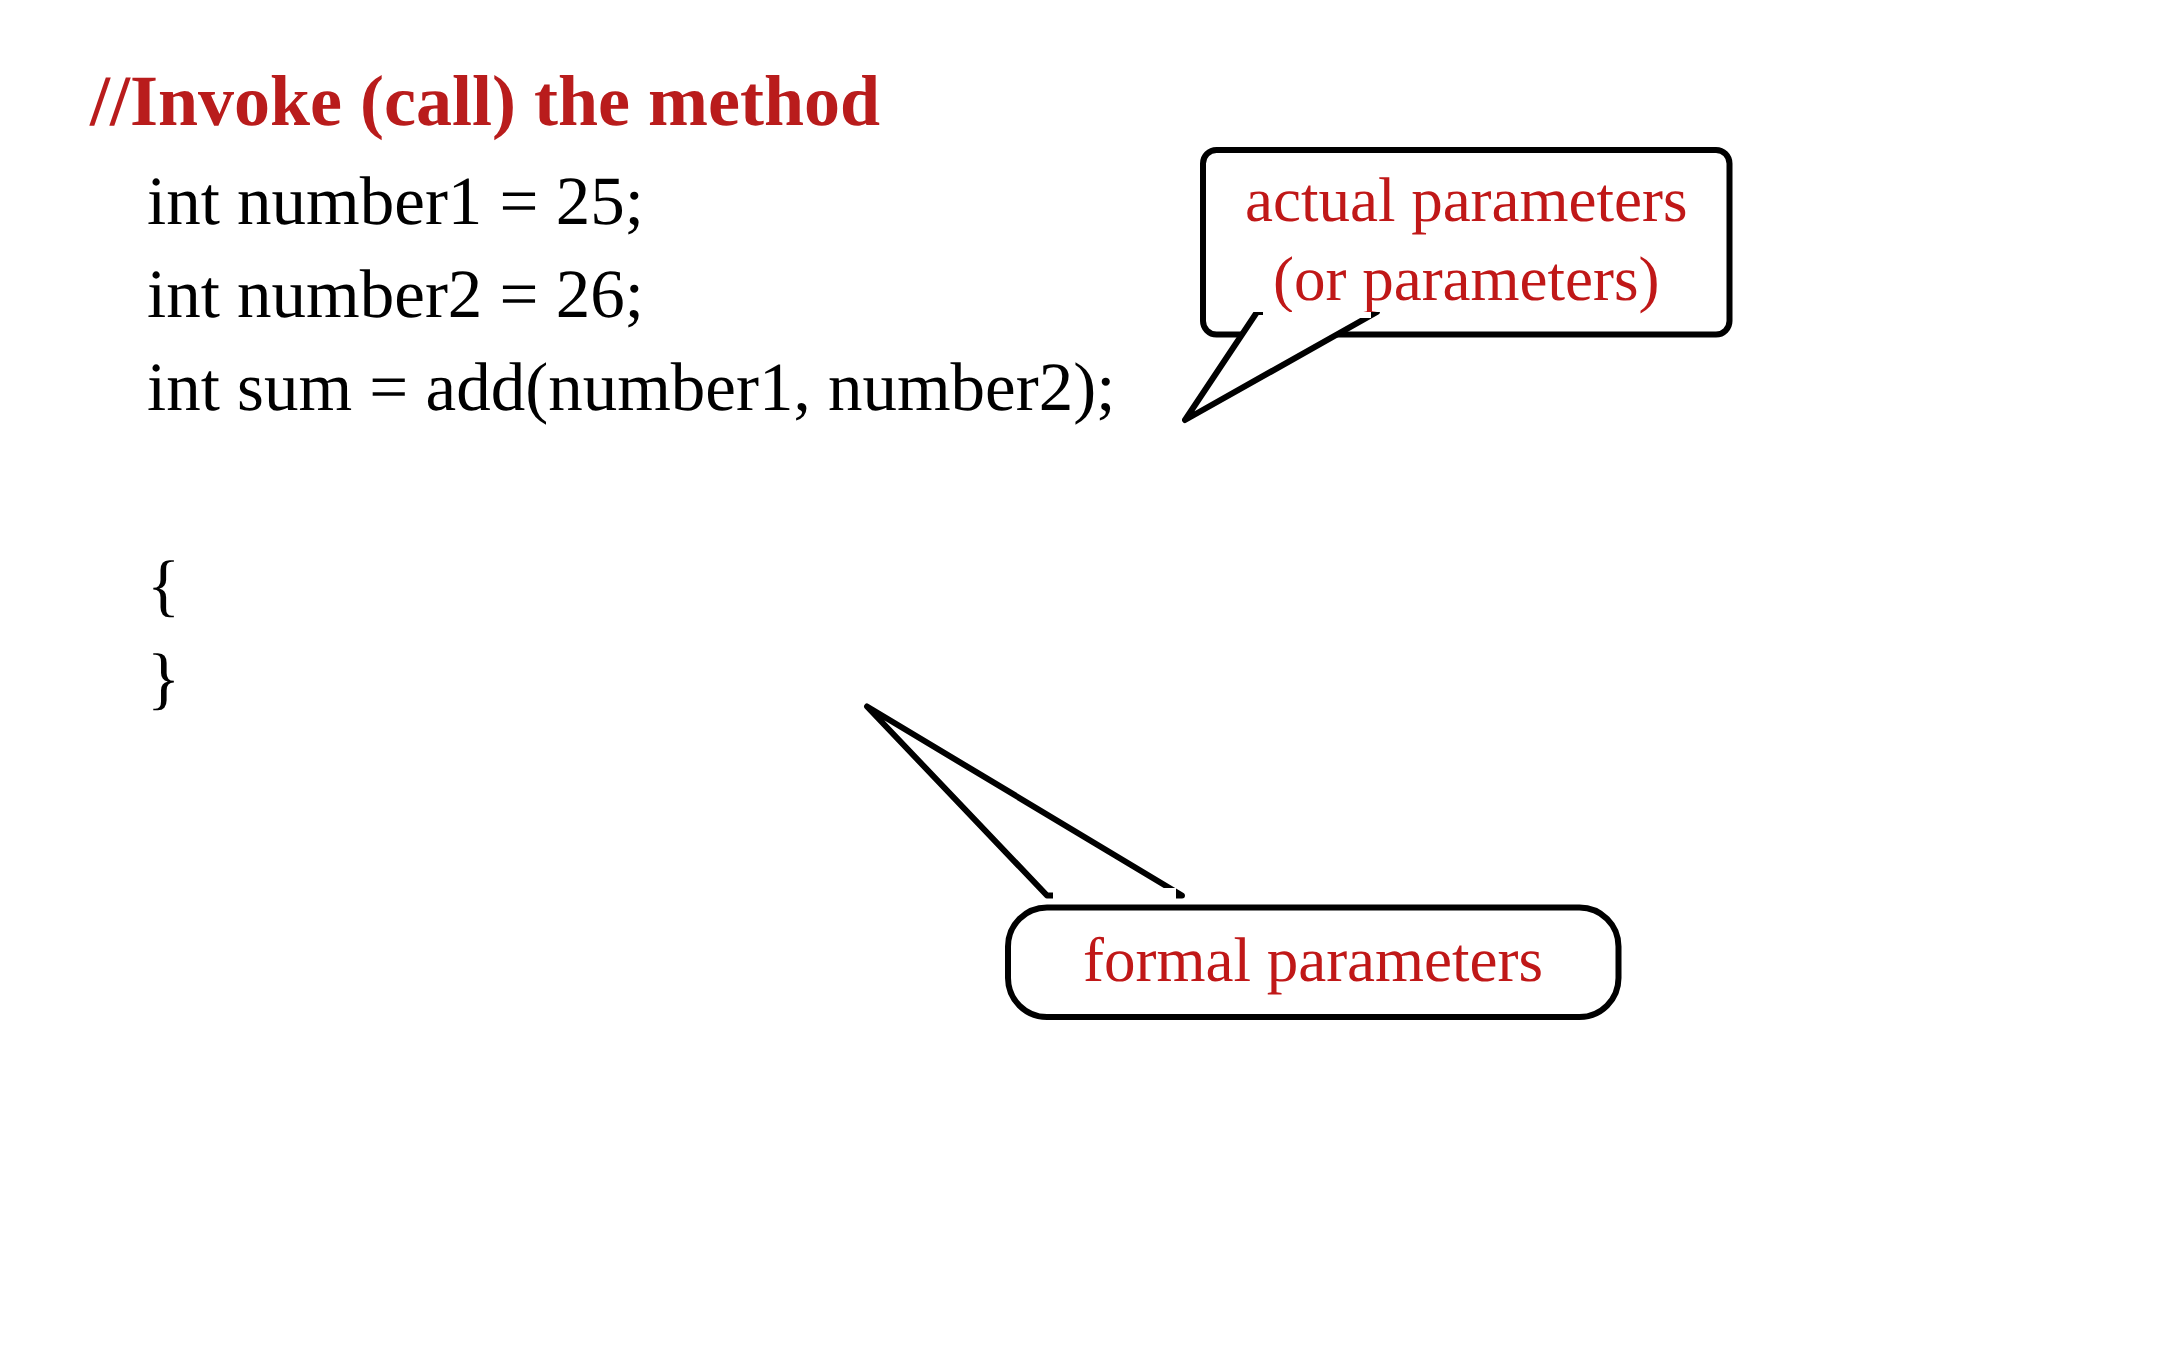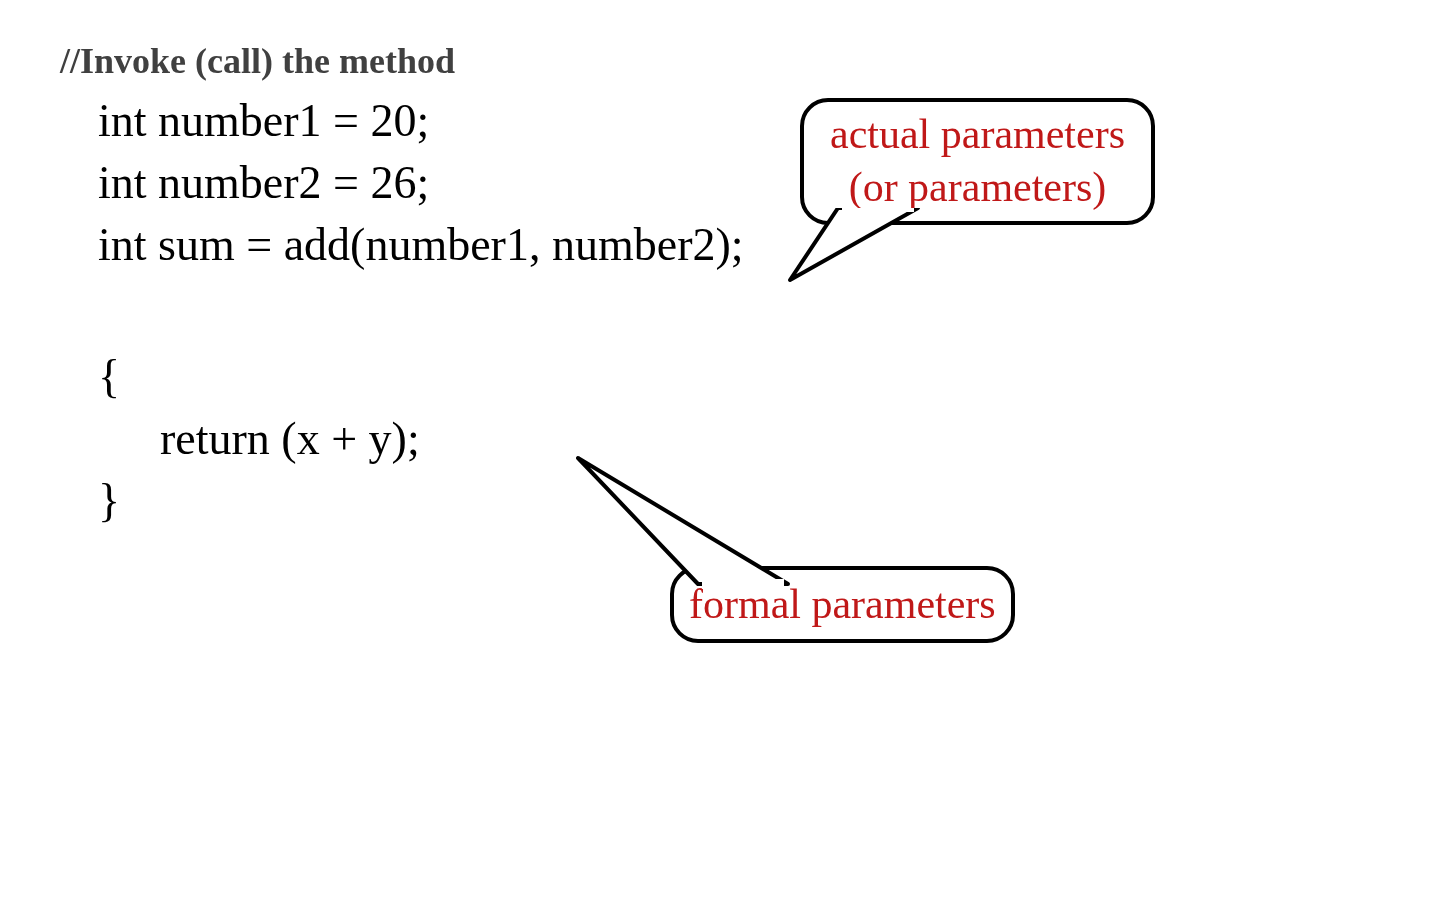--- a/index.html
+++ b/index.html
@@ -10,23 +10,23 @@
     width: 1440px;
     height: 901px;
     box-sizing: border-box;
     color: #000;
   }
   .section {
     position: relative;
     margin-bottom: 70px;
   }
   .comment {
-    color: #404040;
+    color: #b91c1c;
     font-weight: bold;
-    font-size: 36px;
+    font-size: 48px;
     margin-bottom: 8px;
   }
   .code-line {
     font-size: 46px;
     margin-left: 38px;
     line-height: 1.35;
     color: #000;
   }
   .code-line.indent {
     margin-left: 100px;
@@ -50,42 +50,41 @@
   }
   .callout-pointer svg {
     display: block;
   }
 </style>
 </head>
 <body>
 
 <div class="section">
   <div class="comment">//Invoke (call) the method</div>
-  <div class="code-line">int number1 = 20;</div>
+  <div class="code-line">int number1 = 25;</div>
   <div class="code-line">int number2 = 26;</div>
   <div class="code-line">int sum = add(number1, number2);</div>
 
-  <div class="callout" style="top:58px; left:740px;">
+  <div class="callout" style="top:58px; left:740px;border-radius:11px;">
     <div>actual parameters</div>
     <div>(or parameters)</div>
   </div>
   <div class="callout-pointer" style="top:168px; left:728px;">
     <svg width="170" height="80" viewBox="0 0 170 80">
       <polygon points="50,0 130,0 2,72" fill="#ffffff" stroke="#000" stroke-width="4" stroke-linejoin="round"></polygon>
       <line x1="54" y1="0" x2="126" y2="0" stroke="#ffffff" stroke-width="8"></line>
     </svg>
   </div>
 </div>
 
 <div class="section">
   <div class="code-line">{</div>
-  <div class="code-line indent">return (x + y);</div>
   <div class="code-line">}</div>
 
-  <div class="callout" style="top:220px; left:610px; padding:8px 15px;">
+  <div class="callout" style="top:244px; left:610px; padding:8px 48px;">
     <span>formal parameters</span>
   </div>
   <div class="callout-pointer" style="top:108px; left:508px;">
     <svg width="230" height="150" viewBox="0 0 230 150">
       <polygon points="10,4 130,130 220,130" fill="#ffffff" stroke="#000" stroke-width="4" stroke-linejoin="round"></polygon>
       <line x1="134" y1="130" x2="216" y2="130" stroke="#ffffff" stroke-width="10"></line>
     </svg>
   </div>
 </div>
 

